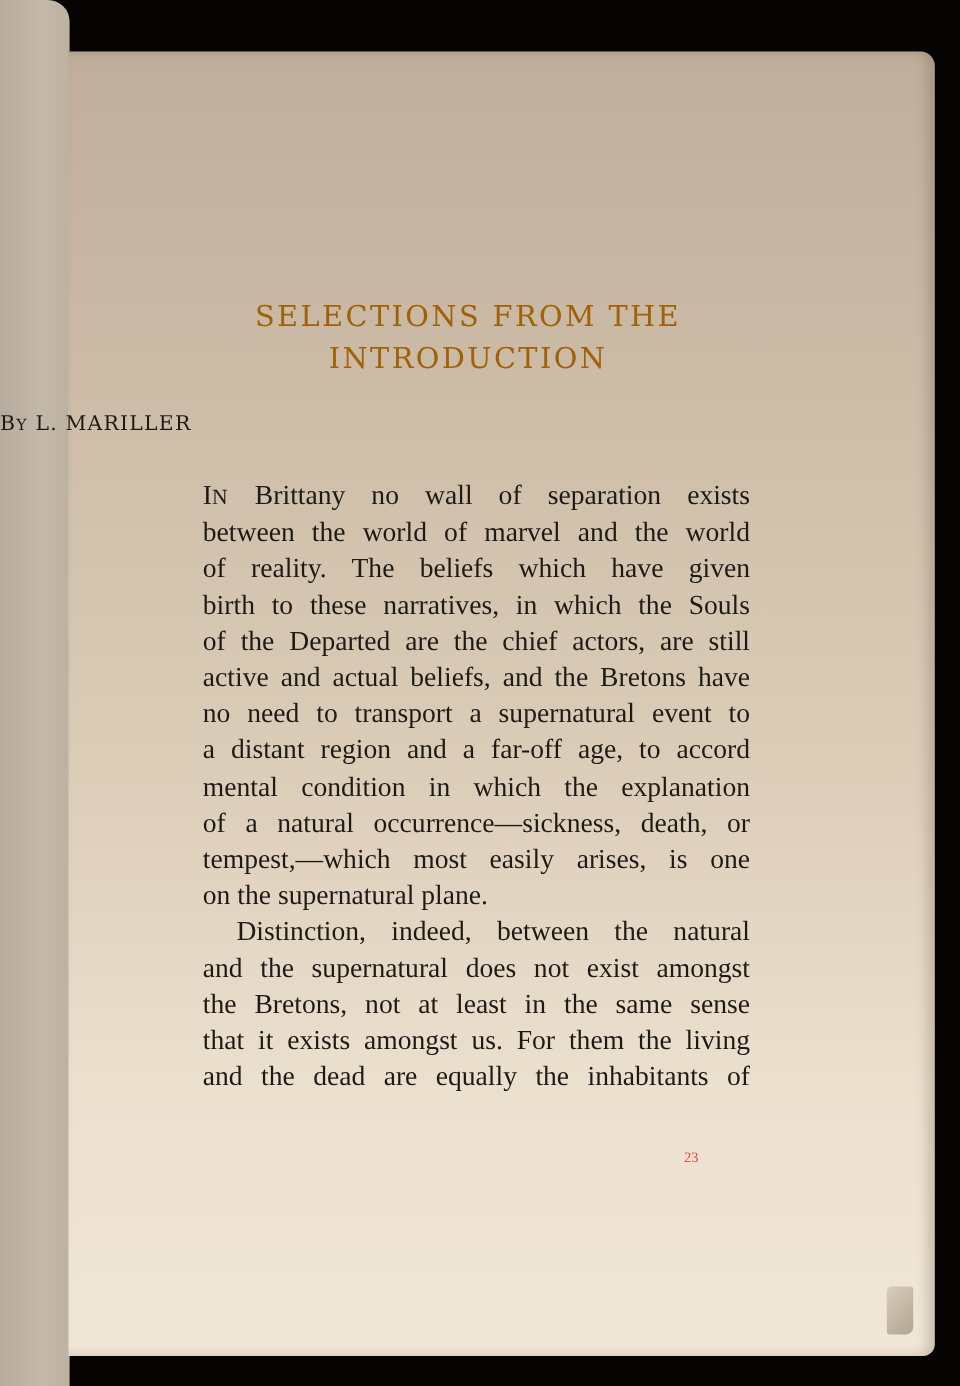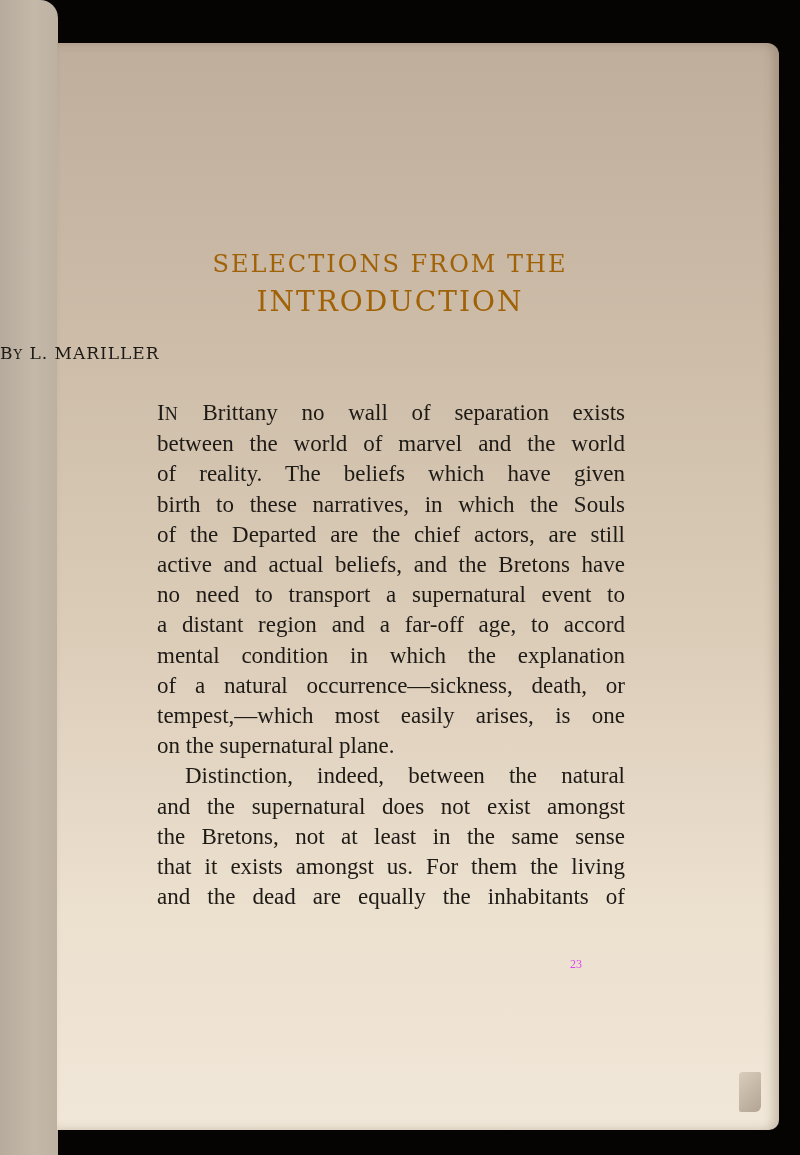--- a/index.html
+++ b/index.html
@@ -18,34 +18,34 @@
   .page::after {
     content:""; position:absolute; right:18px; bottom:18px; width:22px; height:40px;
     background:linear-gradient(135deg,#c9bcaa,#8a7865); border-radius:4px 2px 6px 2px;
     opacity:0.6;
   }
   .title {
     position:absolute; left:0; width:780px; text-align:center;
     font-family:"DejaVu Serif", serif; color:#a16207; letter-spacing:2px;
   }
   .t1 { top:250px; font-size:24px; }
-  .t2 { top:285px; font-size:28px; }
+  .t2 { top:285px; font-size:24px; }
   .byline { position:absolute; left:0; width:780px; top:343px; text-align:left;
     font-family:"DejaVu Serif", serif; font-size:17px; color:#1d1915; letter-spacing:1px; }
   .byline .sc { font-size:13px; }
   .body-text {
     position:absolute; left:157px; width:468px; top:398px;
     font-family:"Liberation Serif", serif; font-size:23px; line-height:30.2px;
     color:#1e1a16; text-align:justify; text-align-last:justify;
   }
-  .body-text .line { display:block; white-space:nowrap; text-align:justify; text-align-last:justify; }
+  .body-text .line { display:block; white-space:nowrap; text-align:justify; text-align-last:justify;margin-left:12px; }
   .body-text .indent { padding-left:28px; }
   .smallcaps { font-size:18px; letter-spacing:1px; }
   .folio { position:absolute; left:570px; top:957px; font-family:"Liberation Serif", serif;
-    font-size:12px; color:#d946ef; }
+    font-size:12px; color:#ef4444; }
 </style>
 </head>
 <body>
 
 <div class="left-page"></div>
 
 <div class="page"></div>
 
 <div class="title t1">SELECTIONS FROM THE</div>
 <div class="title t2">INTRODUCTION</div>

